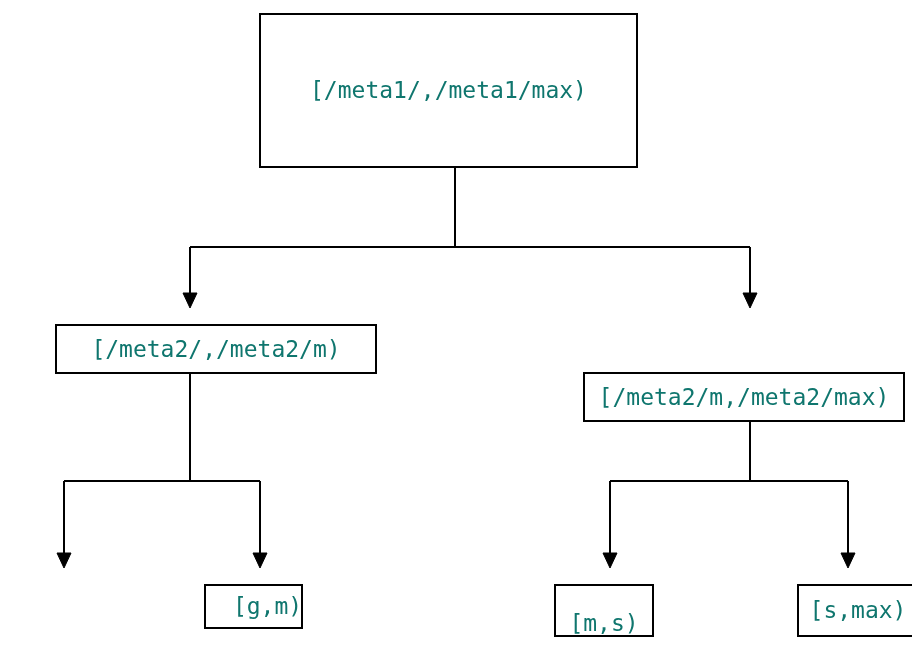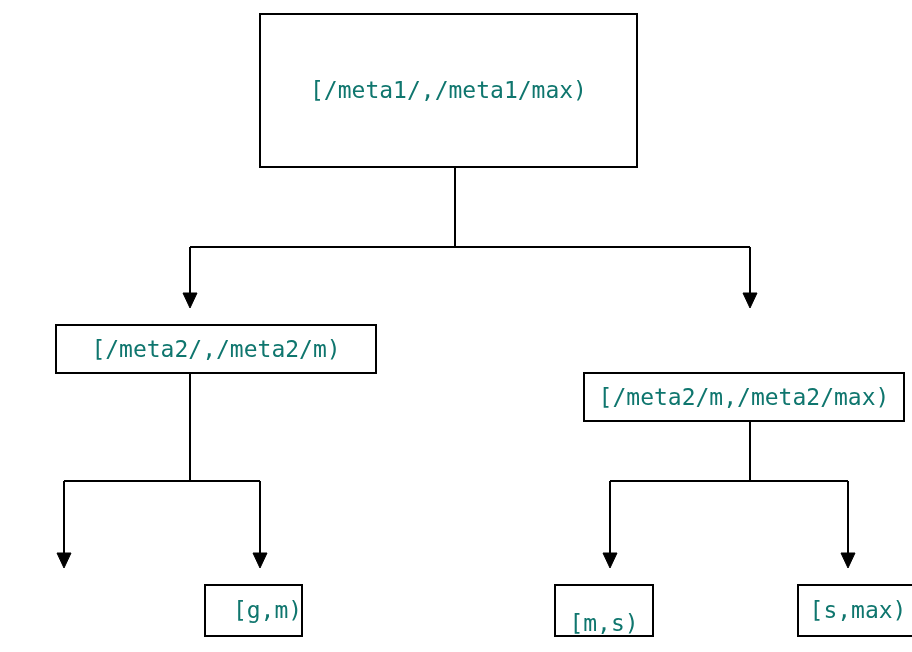--- a/index.html
+++ b/index.html
@@ -42,21 +42,21 @@
     align-items: center;
     justify-content: center;
     font-size: 23px;
     line-height: 1;
     white-space: nowrap;
   }
   .node-root   { left: 259px; top: 13px;  width: 379px; height: 155px; }
   .node-l2a    { left: 22px;  top: 324px; width: 322px; height: 50px; margin-left: 33px;  }
   .node-l2b    { left: 583px; top: 324px; width: 322px; height: 50px; margin-top: 48px;  }
   .node-leaf0  { left: 8px;   top: 584px; width: 100px; height: 53px;  }
-  .node-leaf1  { left: 204px; top: 584px; width: 99px;  height: 53px; padding-left: 28px;  }
+  .node-leaf1  { left: 204px; top: 584px; width: 99px;  height: 45px; padding-left: 28px;  }
   .node-leaf2  { left: 554px; top: 584px; width: 100px; height: 53px; align-items: flex-end;  }
   .node-leaf3  { left: 797px; top: 584px; width: 122px; height: 53px;  }
 </style>
 </head>
 <body>
 
 <div class="canvas">
 
   <svg class="connectors" viewBox="0 0 912 652" xmlns="http://www.w3.org/2000/svg">
 

